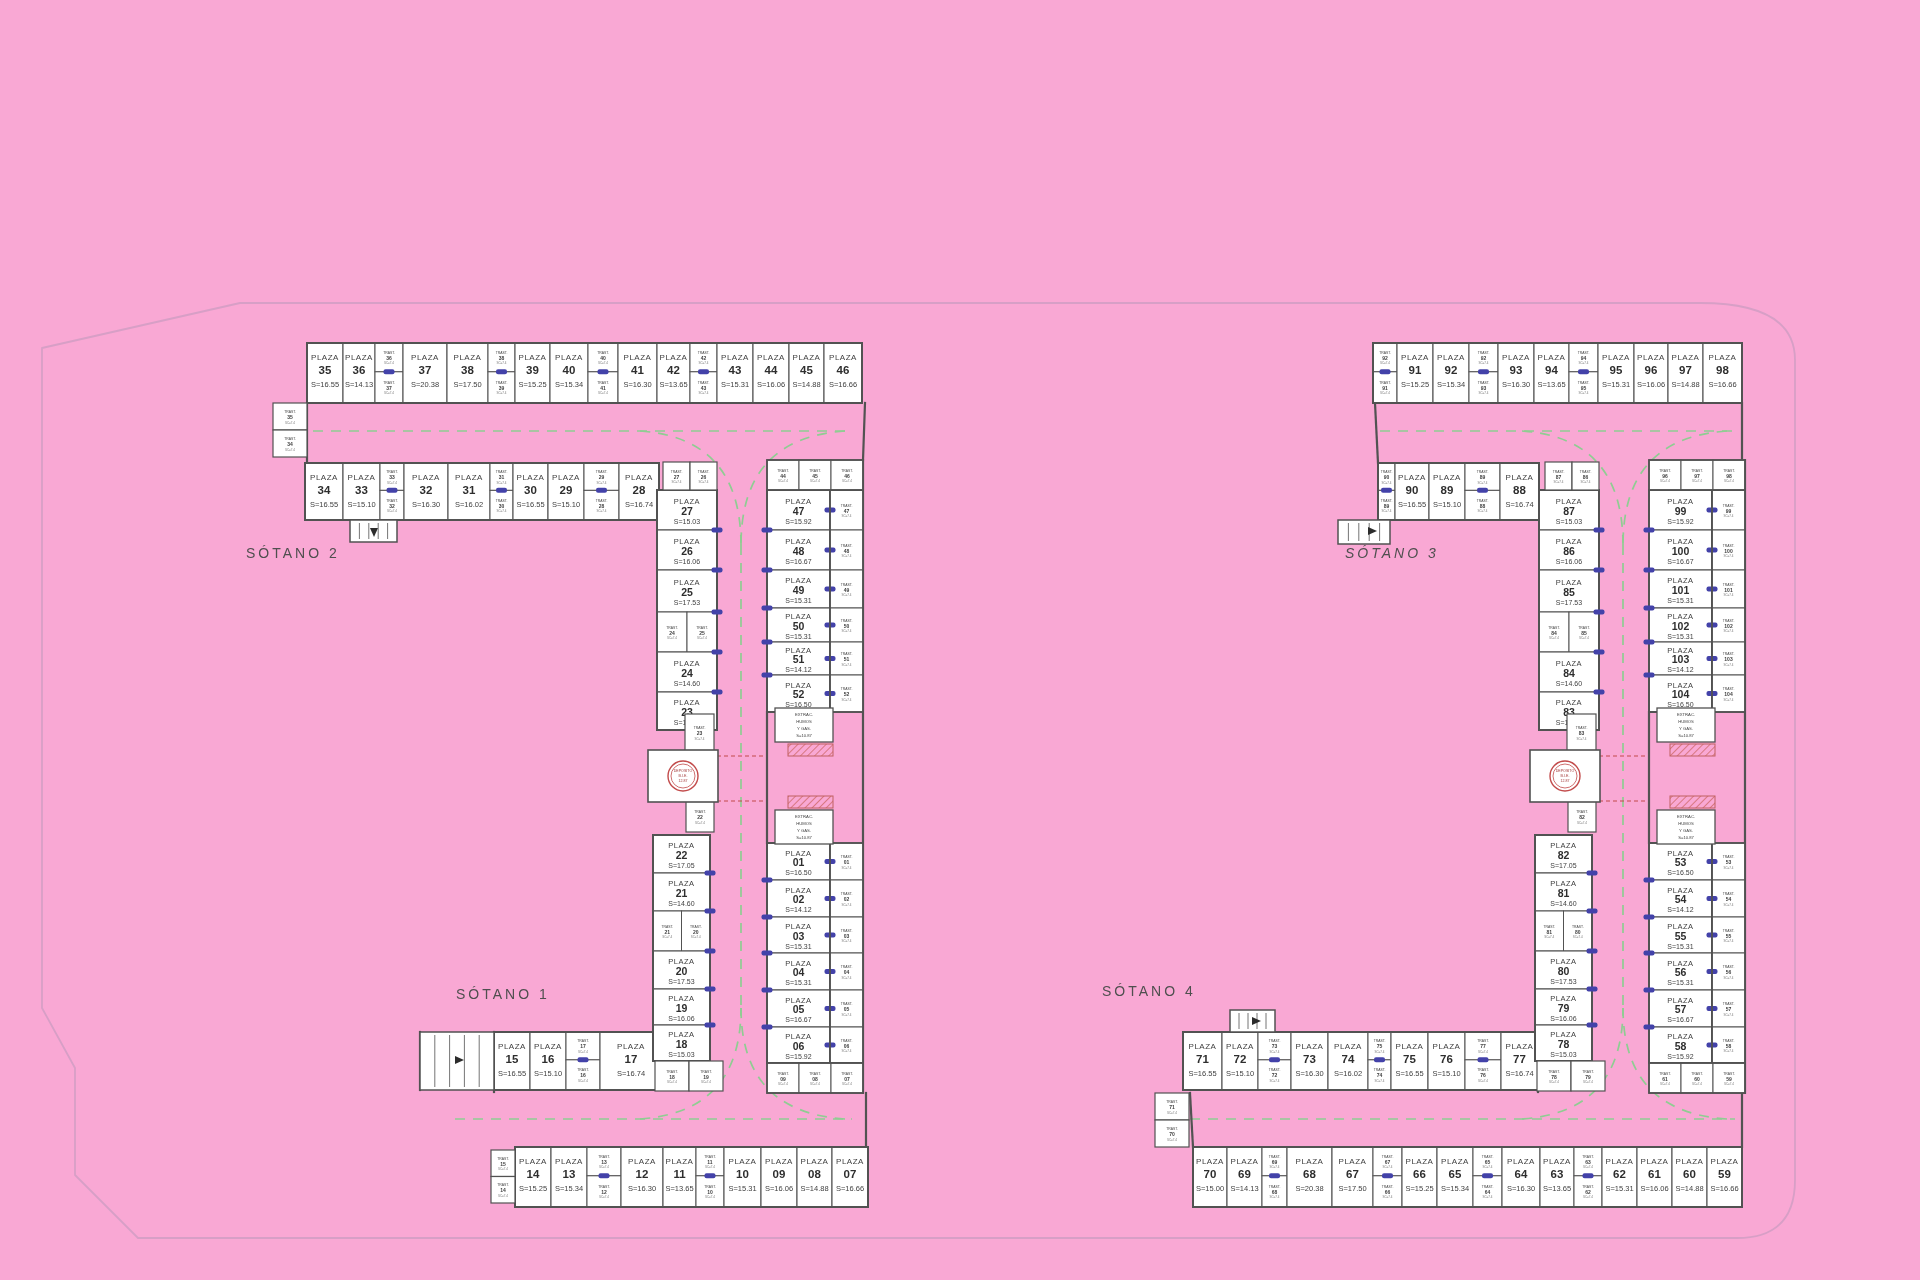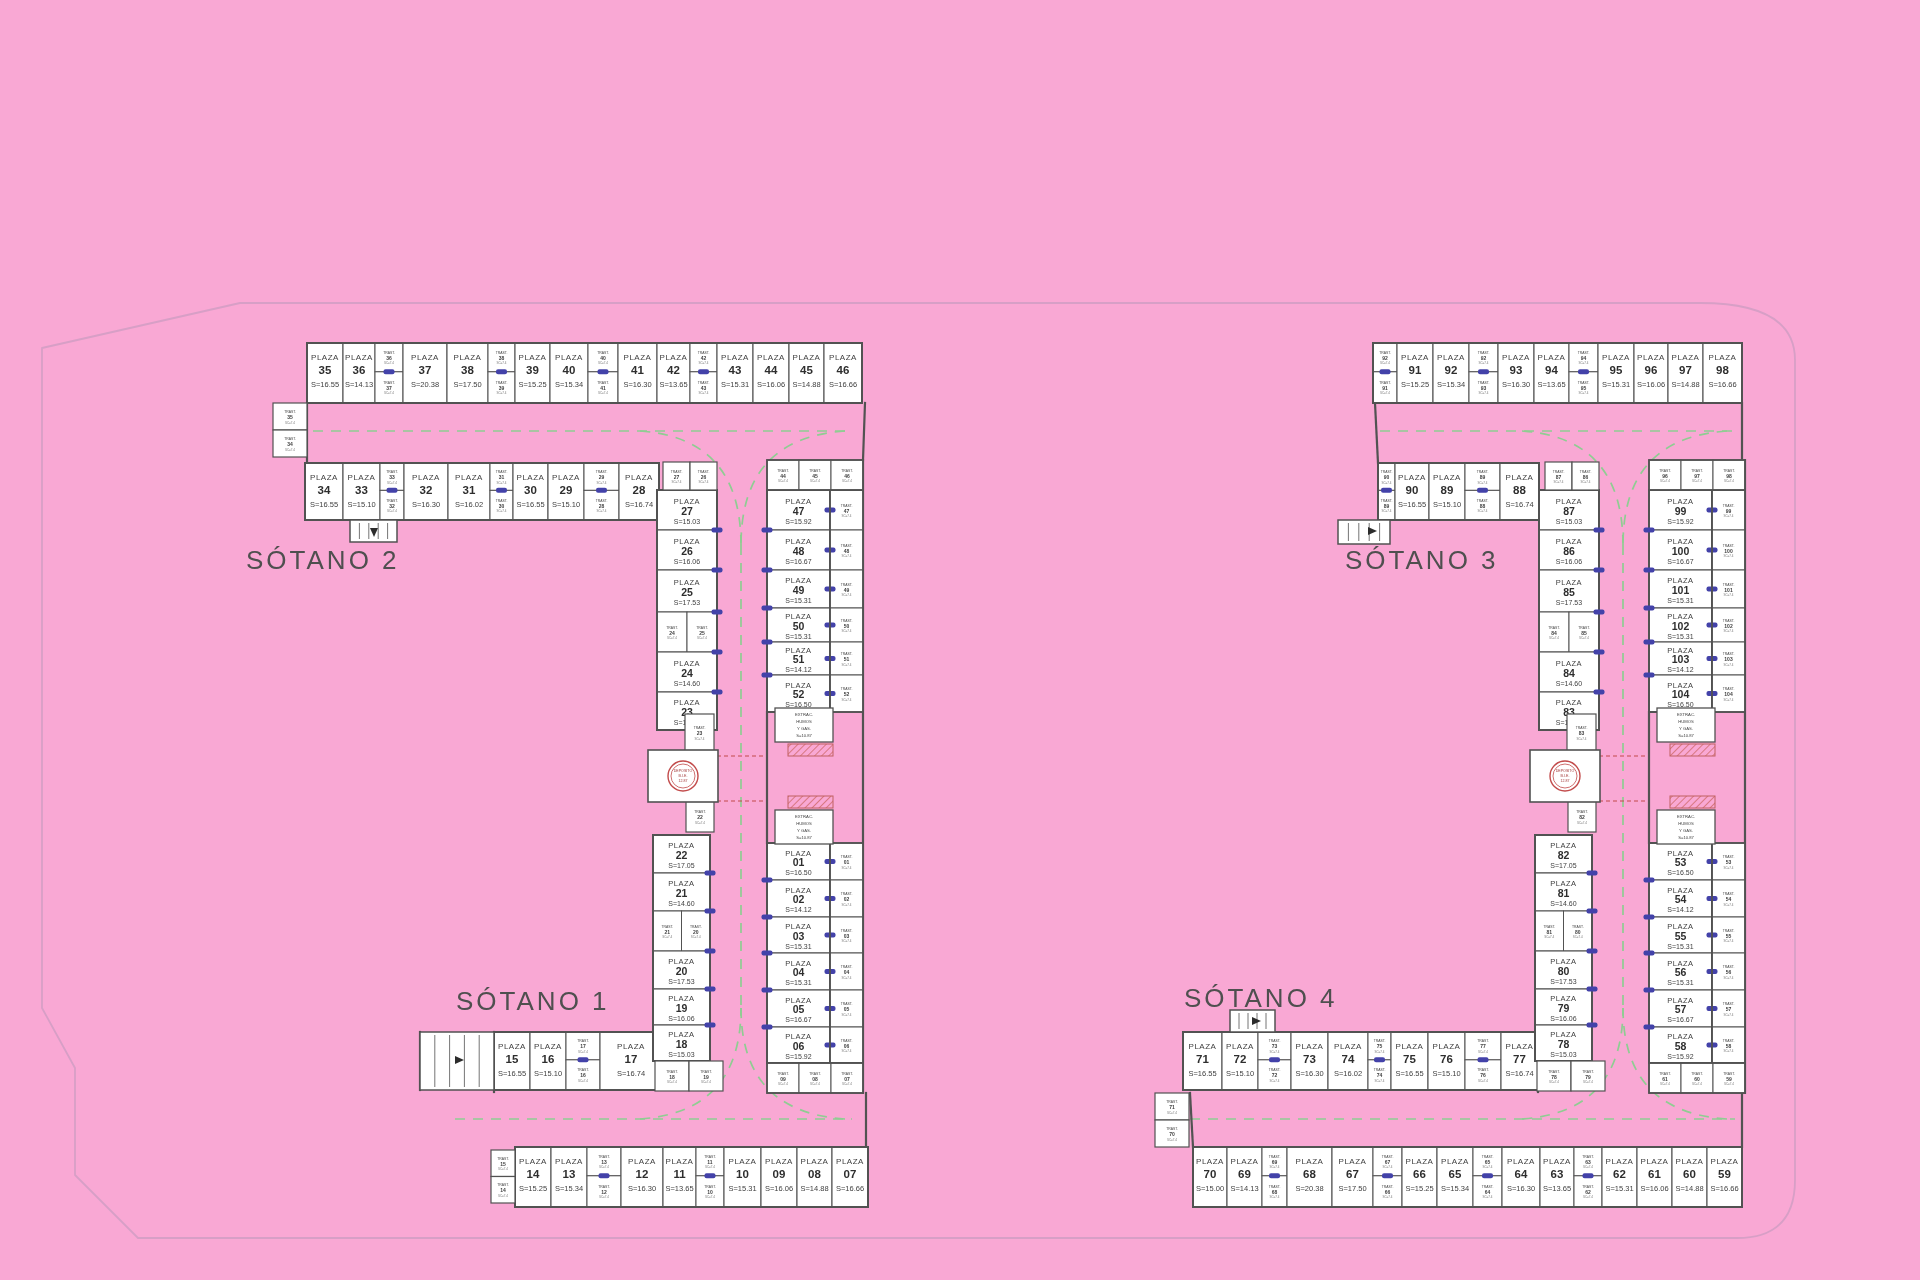--- a/index.html
+++ b/index.html
@@ -1,24 +1,24 @@
 <!DOCTYPE html>
 <html><head>
 <meta charset="utf-8">
 <style>
   html,body{margin:0;padding:0;background:#fff;}
   #stage{position:relative;width:1920px;height:1280px;background:#f9a8d4;overflow:hidden;
          font-family:"Liberation Sans",sans-serif;}
   #plan{position:absolute;left:0;top:0;}
   svg text{font-family:"Liberation Sans",sans-serif;}
-  .lbl{position:absolute;font-size:26px;letter-spacing:3px;color:#4f4f4f;}
+  .lbl{position:absolute;font-size:14px;letter-spacing:3px;color:#4f4f4f;}
   #lbl-s2{left:246px;top:545px;}
   #lbl-s1{left:431px;top:986px;margin-left:25px;}
-  #lbl-s3{left:1345px;top:545px;}
-  #lbl-s4{left:1184px;top:983px;}
+  #lbl-s3{left:1345px;top:545px;font-style:italic;}
+  #lbl-s4{left:1102px;top:983px;}
 </style>
 </head>
 <body>
 
 <div id="stage">
   <svg id="plan" width="1920" height="1280" viewBox="0 0 1920 1280">
       <defs>
         <pattern id="hatch" width="5" height="5" patternUnits="userSpaceOnUse" patternTransform="rotate(45)">
           <line x1="0" y1="0" x2="0" y2="5" stroke="#d06a6a" stroke-width="1.6"></line>
         </pattern>

